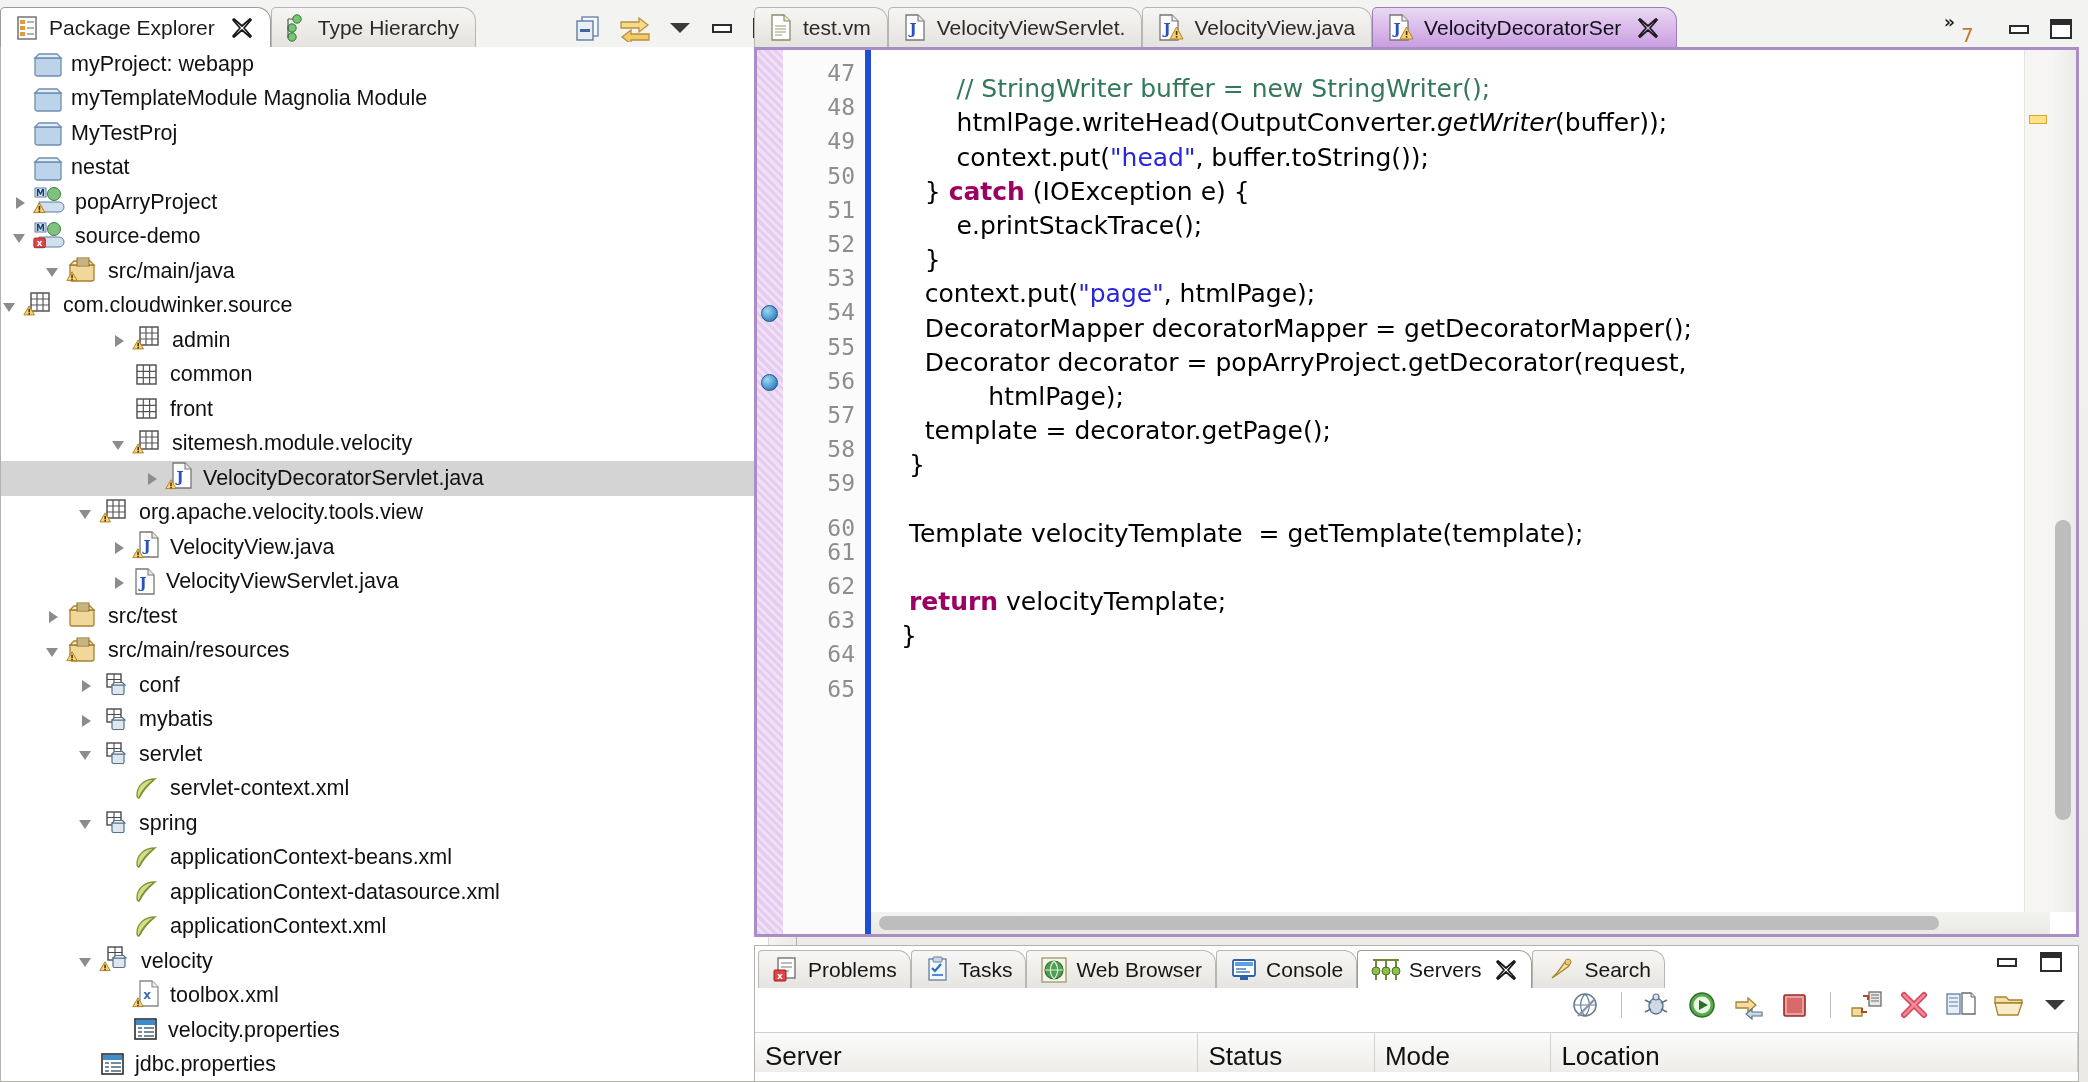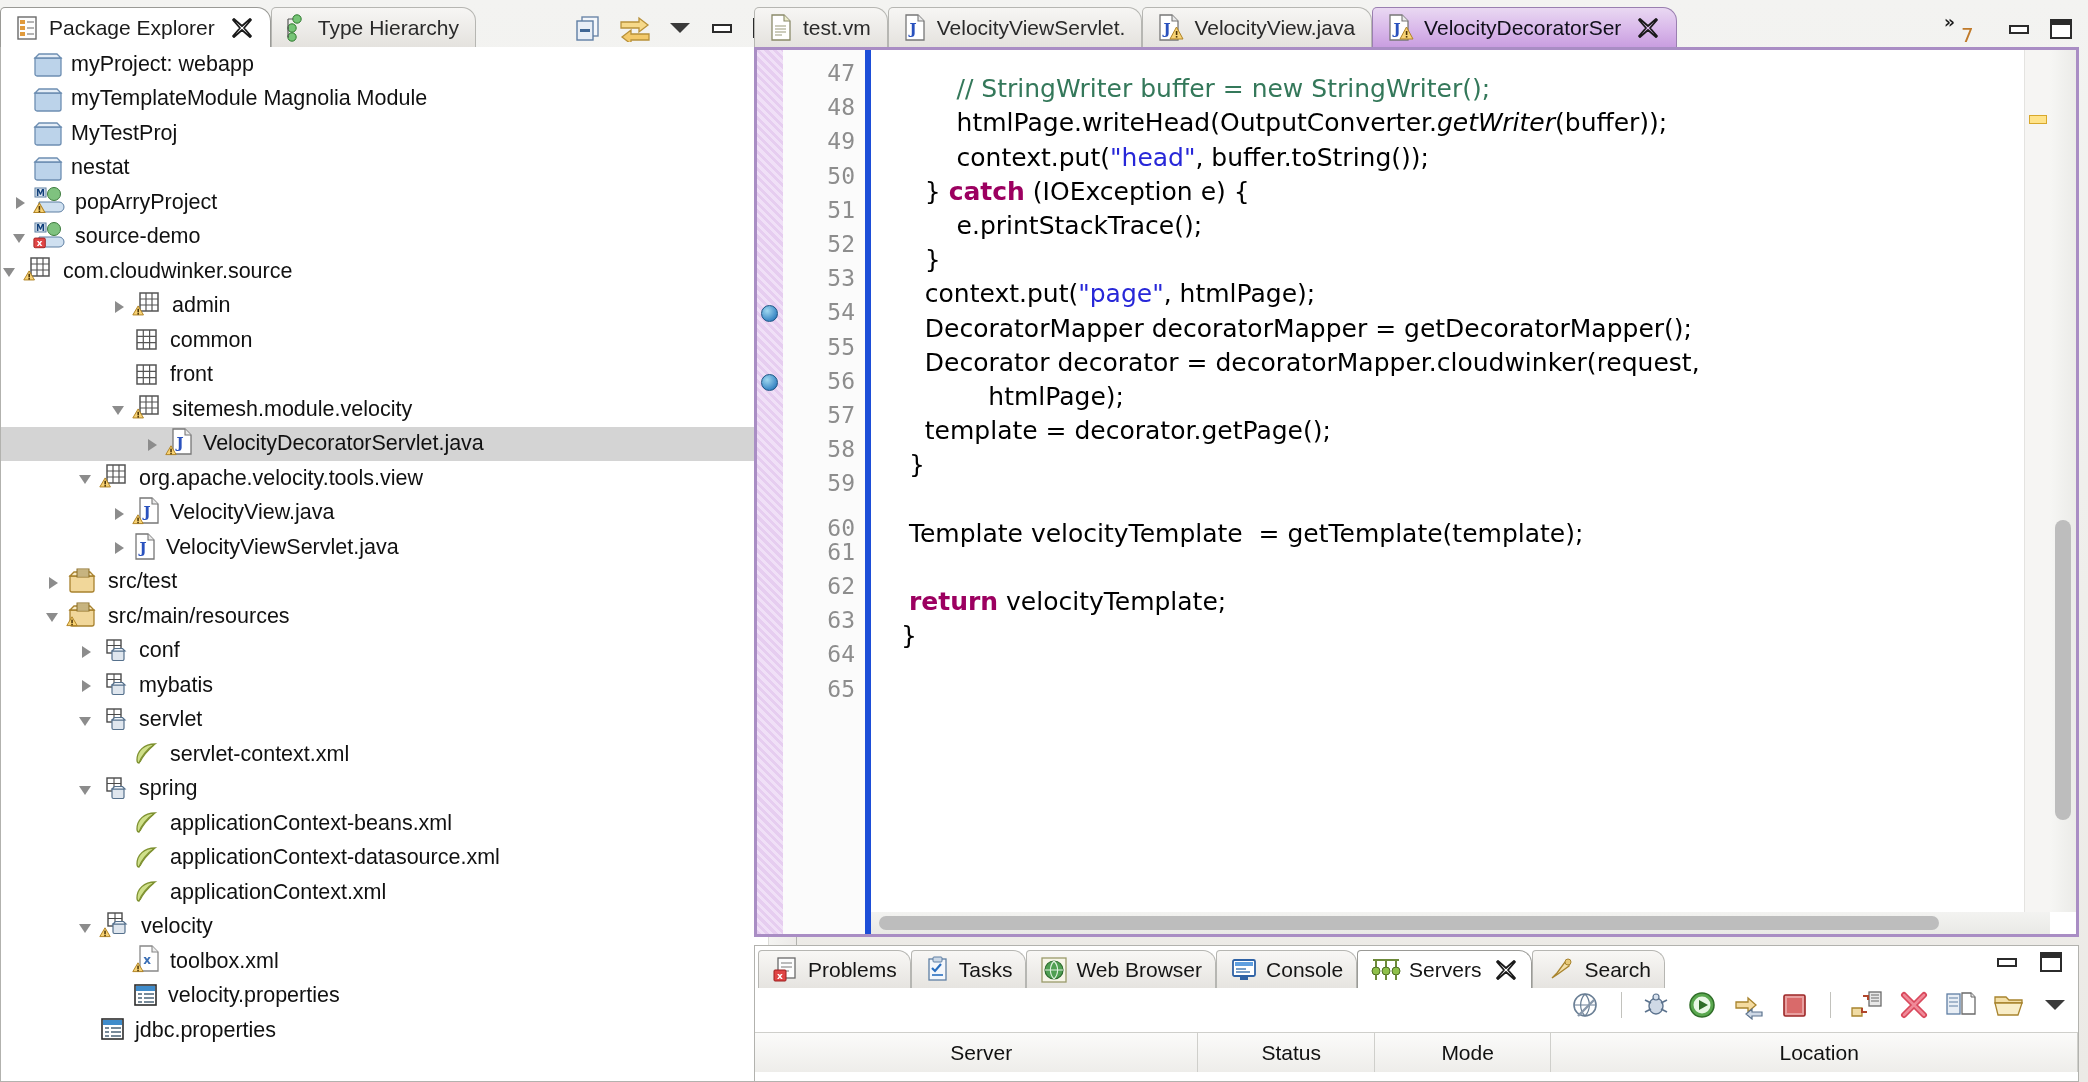--- a/index.html
+++ b/index.html
@@ -102,22 +102,22 @@
   .btab { display:flex; align-items:center; gap:8px; height:38px; padding:0 13px;
      font-size:21px; color:#151515; white-space:nowrap;
      border:1px solid #b6b6b2; border-bottom:none; border-radius:4px 13px 0 0;
      background:linear-gradient(#f8f7f5,#e6e4e0); }
   .btab.active { background:#ffffff; z-index:3; border-color:#9a9a96; }
   #btoolbar { position:absolute; right:8px; top:44px; display:flex; align-items:center; gap:14px; }
   .tsep { width:1px; height:26px; background:#c2c2bd; margin:0 5px; }
   #colhdr { position:absolute; left:0; right:0; top:86px; height:40px;
      display:flex; border-top:1px solid #cfcfcb;
      background:linear-gradient(#fbfbfa,#eeedea); }
-  .col { position:relative; font-size:21px; color:#111; padding:8px 0 0 10px;
-     border-right:1px solid #cfcfcb;text-align:center; }
+  .col { position:relative; font-size:26px; color:#111; padding:8px 0 0 10px;
+     border-right:1px solid #cfcfcb; }
 
   .minmax { display:flex; align-items:center; gap:18px; }
 </style>
 </head>
 <body>
 
 <div id="root">
 
   <div class="tabstrip" id="exptabs" style="left:0;top:7px;height:40px;">
       <div class="tab active-view">
@@ -250,20 +250,37 @@
       <text x="7.5" y="9" font-family="DejaVu Sans" font-size="9" font-weight="bold" fill="#11407a" text-anchor="middle">M</text>
       <circle cx="21" cy="7" r="6.5" fill="#7fc27f" stroke="#3c7a3c"></circle>
       <path d="M6 15 h20 a5 5 0 0 1 0 10 H6 z" fill="#cfe0f0" stroke="#5d7ea2"></path>
       <g transform="translate(0,9) scale(0.88)">
                 <rect x="1" y="8" width="13" height="11" rx="1.5" fill="#e04545" stroke="#9c1f1f"></rect>
                 <text x="7.5" y="17" font-family="DejaVu Sans" font-size="10" font-weight="bold" fill="#fff" text-anchor="middle">x</text>
               </g>
             </svg>
           </span>
       <span class="lbl">source-demo</span>
+    </div>
+        <div class="row" style="padding-left:43px">
+      <span class="twisty open"></span>
+      <span class="ic">
+            <svg width="34" height="28" viewBox="0 0 34 28">
+      <path d="M4 8 h24 v14 a2 2 0 0 1-2 2 H6 a2 2 0 0 1-2-2 z" fill="#f1d79a" stroke="#a8822e" stroke-width="1.3"></path>
+      <path d="M4 8 l4-4 h16 l4 4 z" fill="#f8ecc8" stroke="#a8822e" stroke-width="1.3"></path>
+      <rect x="11" y="1" width="12" height="8" fill="#efe3bd" stroke="#8a6c24"></rect>
+      <path d="M11 3 h12 M11 5 h12 M11 7 h12" stroke="#8a6c24" stroke-width="0.8"></path>
+      <g transform="translate(0,10) scale(0.8)">
+                <path d="M1 17 l6.5-11 6.5 11 z" fill="#f7d274" stroke="#b08324" stroke-width="1.2"></path>
+                <rect x="6.6" y="9.5" width="1.9" height="4.4" fill="#4a3206"></rect>
+                <rect x="6.6" y="14.7" width="1.9" height="1.9" fill="#4a3206"></rect>
+              </g>
+            </svg>
+          </span>
+      <span class="lbl">src/main/java</span>
     </div>
         <div class="row" style="">
       <span class="twisty open"></span>
       <span class="ic">
             <svg width="32" height="30" viewBox="0 0 32 30">
       <rect x="8" y="2" width="18" height="18" fill="#ffffff" stroke="#555" stroke-width="1.5"></rect>
       <path d="M8 8 h18 M8 14 h18 M14 2 v18 M20 2 v18" stroke="#555" stroke-width="1.2"></path>
       <g transform="translate(0,10) scale(0.82)">
                 <path d="M1 17 l6.5-11 6.5 11 z" fill="#f7d274" stroke="#b08324" stroke-width="1.2"></path>
                 <rect x="6.6" y="9.5" width="1.9" height="4.4" fill="#4a3206"></rect>
@@ -676,21 +693,21 @@
         <div id="codeLayer">
             <div class="cline" style="top:-10px"></div>
             <div class="cline" style="top:24.200000000000003px">        <span class="cm">// StringWriter buffer = new StringWriter();</span></div>
             <div class="cline" style="top:58.400000000000006px">        htmlPage.writeHead(OutputConverter.<span class="it">getWriter</span>(buffer));</div>
             <div class="cline" style="top:92.60000000000001px">        context.put(<span class="s">"head"</span>, buffer.toString());</div>
             <div class="cline" style="top:126.80000000000001px">    } <span class="k">catch</span> (IOException e) {</div>
             <div class="cline" style="top:161px">        e.printStackTrace();</div>
             <div class="cline" style="top:195.20000000000002px">    }</div>
             <div class="cline" style="top:229.40000000000003px">    context.put(<span class="s">"page"</span>, htmlPage);</div>
             <div class="cline" style="top:263.6px">    DecoratorMapper decoratorMapper = getDecoratorMapper();</div>
-            <div class="cline" style="top:297.8px">    Decorator decorator = decoratorMapper.cloudwinker(request,</div>
+            <div class="cline" style="top:297.8px">    Decorator decorator = popArryProject.getDecorator(request,</div>
             <div class="cline" style="top:332px">            htmlPage);</div>
             <div class="cline" style="top:366.20000000000005px">    template = decorator.getPage();</div>
             <div class="cline" style="top:400.40000000000003px">  }</div>
             <div class="cline" style="top:434.6px"></div>
             <div class="cline" style="top:468.80000000000007px">  Template velocityTemplate  = getTemplate(template);</div>
             <div class="cline" style="top:503px"></div>
             <div class="cline" style="top:537.2px">  <span class="k">return</span> velocityTemplate;</div>
             <div class="cline" style="top:571.4000000000001px"> }</div>
             <div class="cline" style="top:605.6px"></div>
           </div>

